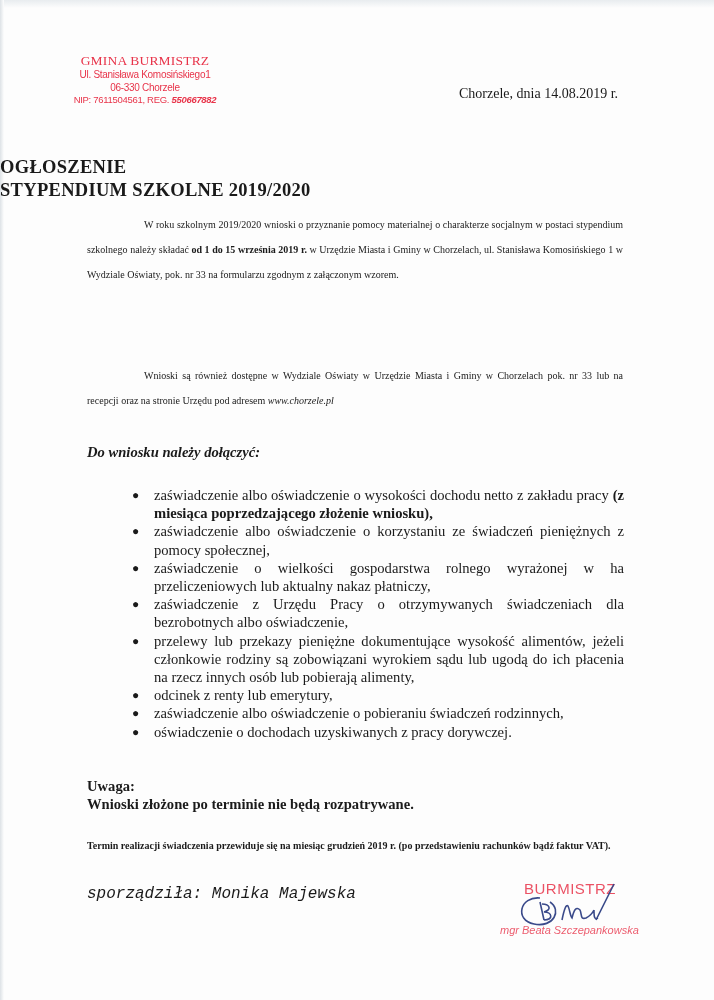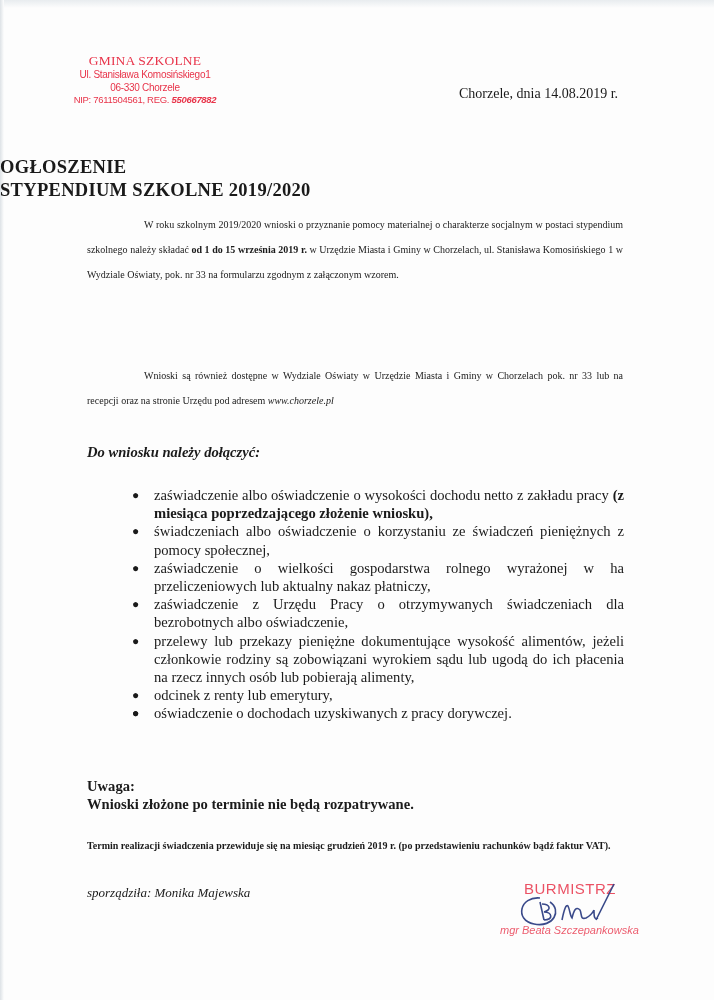--- a/index.html
+++ b/index.html
@@ -29,60 +29,60 @@
   .heading-attach { position: absolute; left: 87px; top: 444px; font-size: 14.6px; font-weight: bold; font-style: italic; }
 
   .list { position: absolute; left: 128px; top: 486px; width: 496px; margin: 0; padding: 0; list-style: none; }
   .list li { position: relative; padding-left: 26px; font-size: 14.6px; line-height: 18.2px; text-align: justify; }
   .list li .bullet { position: absolute; left: 4px; top: 0; font-size: 12px; }
 
   .note-label { position: absolute; left: 87px; top: 778px; font-size: 14.6px; font-weight: bold; }
   .note-text { position: absolute; left: 87px; top: 796px; font-size: 14.6px; font-weight: bold; }
   .term { position: absolute; left: 87px; top: 833px; width: 540px; font-size: 10px; font-weight: bold; line-height: 25px; }
 
-  .author { position: absolute; left: 87px; top: 885px; font-size: 13px; font-style: italic; }
+  .author { position: absolute; left: 87px; top: 885px; font-size: 16px; font-style: italic; font-family: Liberation Mono, monospace; }
 
   .sig-block { position: absolute; left: 500px; top: 880px; width: 140px; height: 70px; }
   .sig-title { position: absolute; left: 24px; top: 0; font-family: "Liberation Sans", sans-serif; color: #e8344a; font-size: 15px; letter-spacing: 0.5px; opacity: 0.85; }
   .sig-name { position: absolute; left: 0; top: 44px; font-family: "Liberation Sans", sans-serif; color: #e8344a; font-size: 11px; font-style: italic; opacity: 0.8; white-space: nowrap; }
   .sig-scribble { position: absolute; left: 10px; top: 0; width: 130px; height: 50px; }
 </style>
 </head>
 <body>
 
 <div class="page">
   <div class="scan-edge-top"></div>
   <div class="scan-edge-left"></div>
 
   <div class="stamp">
-    <div class="s-title">GMINA SZKOLNE</div>
+    <div class="s-title">GMINA BURMISTRZ</div>
     <div class="s-line">Ul. Stanisława Komosińskiego1</div>
     <div class="s-line">06-330 Chorzele</div>
     <div class="s-line nip"><span>NIP: 7611504561, REG. </span><b>550667882</b></div>
   </div>
 
   <div class="date">Chorzele, dnia 14.08.2019 r.</div>
 
   <div class="title1">OGŁOSZENIE</div>
   <div class="title2">STYPENDIUM SZKOLNE 2019/2020</div>
 
   <div class="para p1"><span class="indent"></span><span>W roku szkolnym 2019/2020 wnioski o przyznanie pomocy materialnej o charakterze socjalnym w postaci stypendium szkolnego należy  składać </span><b>od 1 do 15 września 2019 r.</b><span> w Urzędzie Miasta i Gminy w Chorzelach, ul. Stanisława Komosińskiego 1 w Wydziale Oświaty, pok. nr 33 na formularzu zgodnym z załączonym wzorem.</span></div>
 
   <div class="para p2"><span class="indent"></span><span>Wnioski są również dostępne w Wydziale Oświaty w Urzędzie Miasta i Gminy w Chorzelach pok. nr 33 lub na recepcji oraz na stronie Urzędu pod adresem </span><i>www.chorzele.pl</i></div>
 
   <div class="heading-attach">Do wniosku należy dołączyć:</div>
 
   <ul class="list" id="attach-list">
       <li><span class="bullet">●</span><span>zaświadczenie albo oświadczenie o wysokości dochodu netto z zakładu pracy </span><b>(z miesiąca poprzedzającego złożenie wniosku),</b></li>
-      <li><span class="bullet">●</span><span>świadczeniach albo oświadczenie o korzystaniu ze świadczeń pieniężnych z pomocy społecznej,</span></li>
+      <li><span class="bullet">●</span><span>zaświadczenie albo oświadczenie o korzystaniu ze świadczeń pieniężnych z pomocy społecznej,</span></li>
       <li><span class="bullet">●</span><span>zaświadczenie o wielkości gospodarstwa rolnego wyrażonej w ha przeliczeniowych lub aktualny nakaz płatniczy,</span></li>
       <li><span class="bullet">●</span><span>zaświadczenie z Urzędu Pracy o otrzymywanych świadczeniach dla bezrobotnych albo oświadczenie,</span></li>
       <li><span class="bullet">●</span><span>przelewy lub przekazy pieniężne dokumentujące wysokość alimentów, jeżeli członkowie rodziny są zobowiązani wyrokiem sądu lub ugodą do ich płacenia na rzecz innych osób lub pobierają alimenty,</span></li>
       <li><span class="bullet">●</span><span>odcinek z renty lub emerytury,</span></li>
-      <li><span class="bullet">●</span></li>
+      <li><span class="bullet">●</span><span>zaświadczenie albo oświadczenie o pobieraniu świadczeń rodzinnych,</span></li>
       <li><span class="bullet">●</span><span>oświadczenie o dochodach uzyskiwanych z pracy dorywczej.</span></li>
     </ul>
 
   <div class="note-label">Uwaga:</div>
   <div class="note-text">Wnioski złożone po terminie nie będą rozpatrywane.</div>
 
   <div class="term">Termin realizacji świadczenia przewiduje się na miesiąc grudzień 2019 r. (po przedstawieniu rachunków bądź faktur VAT).</div>
 
   <div class="author">sporządziła: Monika Majewska</div>
 

